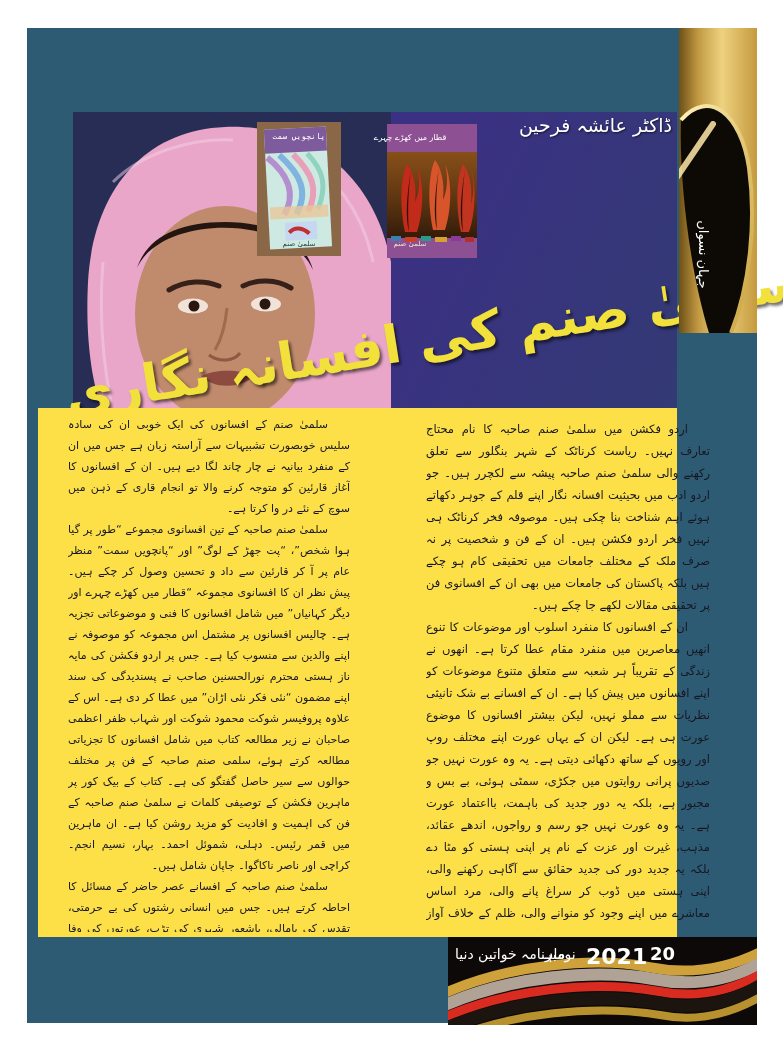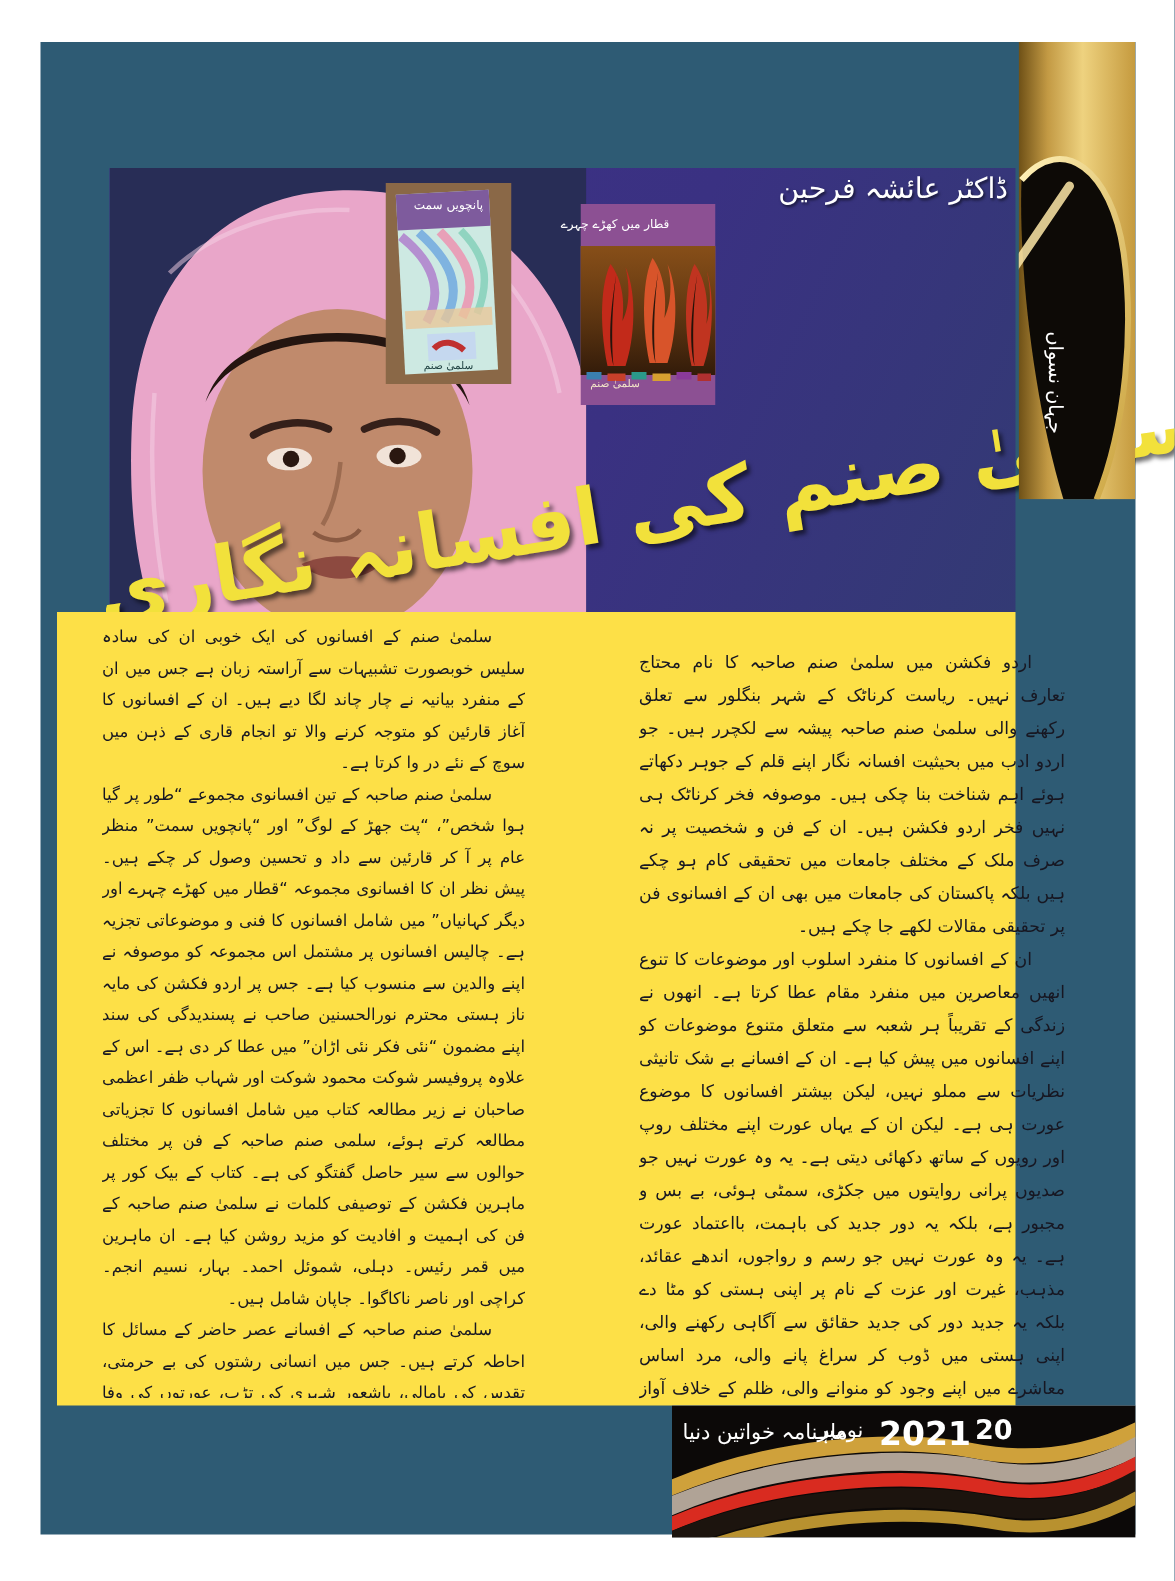--- a/index.html
+++ b/index.html
@@ -10,24 +10,24 @@
   .abs{position:absolute;}
   
   .frame{left:27px;top:28px;width:730px;height:995px;background:#2e5b74;}
   
   .banner{left:73px;top:112px;width:604px;height:296px;
     background:linear-gradient(115deg,#3e3286 0%,#3a3182 55%,#333a74 100%);}
   
   .photo{left:73px;top:112px;width:318px;height:296px;overflow:hidden;}
   
   .book1{left:257px;top:122px;width:84px;height:134px;}
-  .book2{left:343px;top:136px;width:90px;height:152px;padding-left:44px;}
+  .book2{left:343px;top:124px;width:90px;height:152px;padding-left:44px;}
   .book-title{position:absolute;left:0;right:0;text-align:center;color:#ffffff;
     font-size:8px;line-height:10px;direction:rtl;}
-  .book1 .book-title{top:10px;}
+  .book1 .book-title{top:10px;font-family:Liberation Mono, monospace;}
   .book2 .book-title{top:9px;}
   .book-author{position:absolute;left:0;right:0;text-align:center;color:#f3e6c8;
     font-size:7px;direction:rtl;}
   .book1 .book-author{top:118px;color:#244;}
   .book2 .book-author{top:116px;}
   
   .byline{left:440px;top:114px;width:232px;direction:rtl;
     color:#ffffff;font-size:19px;font-weight:normal;
     text-shadow:1px 1px 2px rgba(0,0,0,.6);}
   
@@ -40,21 +40,21 @@
   
   .strip{left:679px;top:28px;width:78px;height:305px;overflow:hidden;}
   .strip-label{position:absolute;left:-26px;top:219px;width:100px;
     text-align:center;transform:rotate(90deg);color:#ffffff;font-size:13px;
     direction:rtl;letter-spacing:1px;}
   
   .body-area{left:38px;top:408px;width:639px;height:529px;background:#fde047;}
   .col{position:absolute;direction:rtl;text-align:justify;color:#171722;
     overflow:hidden;}
   .col p{margin:0;text-indent:22px;}
-  .col-right{left:388px;top:22px;width:284px;height:512px;
+  .col-right{left:388px;top:10px;width:284px;height:512px;
     font-size:11.5px;line-height:22px;}
   .col-left{left:30px;top:6px;width:282px;height:518px;
     font-size:11px;line-height:21px;}
   
   .footer{left:448px;top:937px;width:309px;height:88px;background:#737373;overflow:hidden;}
   .footer .ft{position:absolute;color:#ffffff;direction:rtl;white-space:nowrap;}
   .ft-mag{left:7px;top:9px;font-size:14px;}
   .ft-month{left:97px;top:9px;font-size:14px;}
   .ft-year{left:138px;top:7px;font-size:22px;font-weight:bold;direction:ltr;}
   .ft-num{left:202px;top:6px;font-size:18px;font-weight:bold;direction:ltr;}

